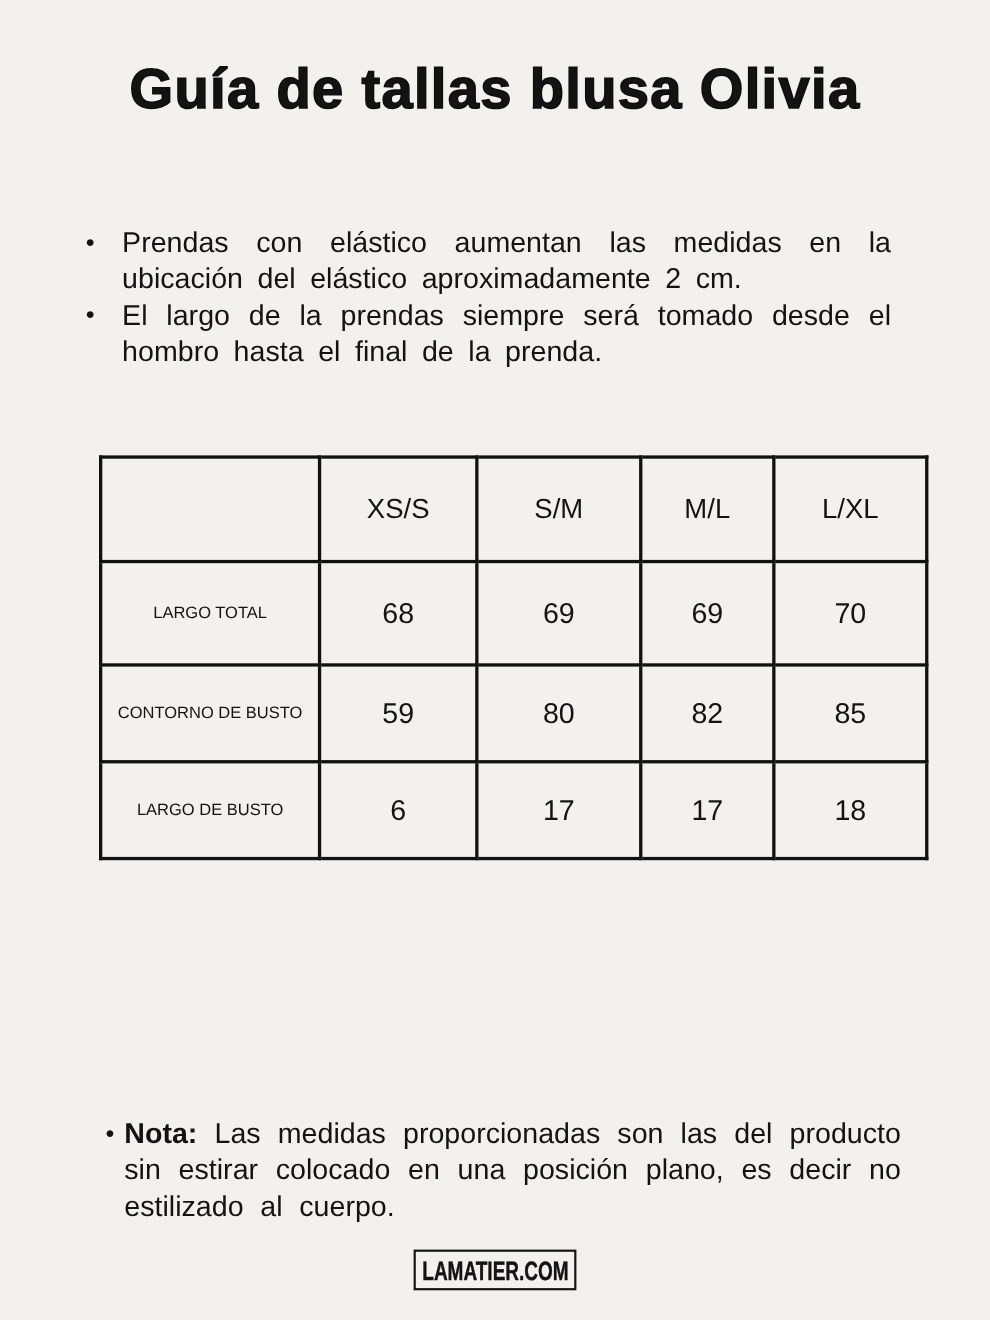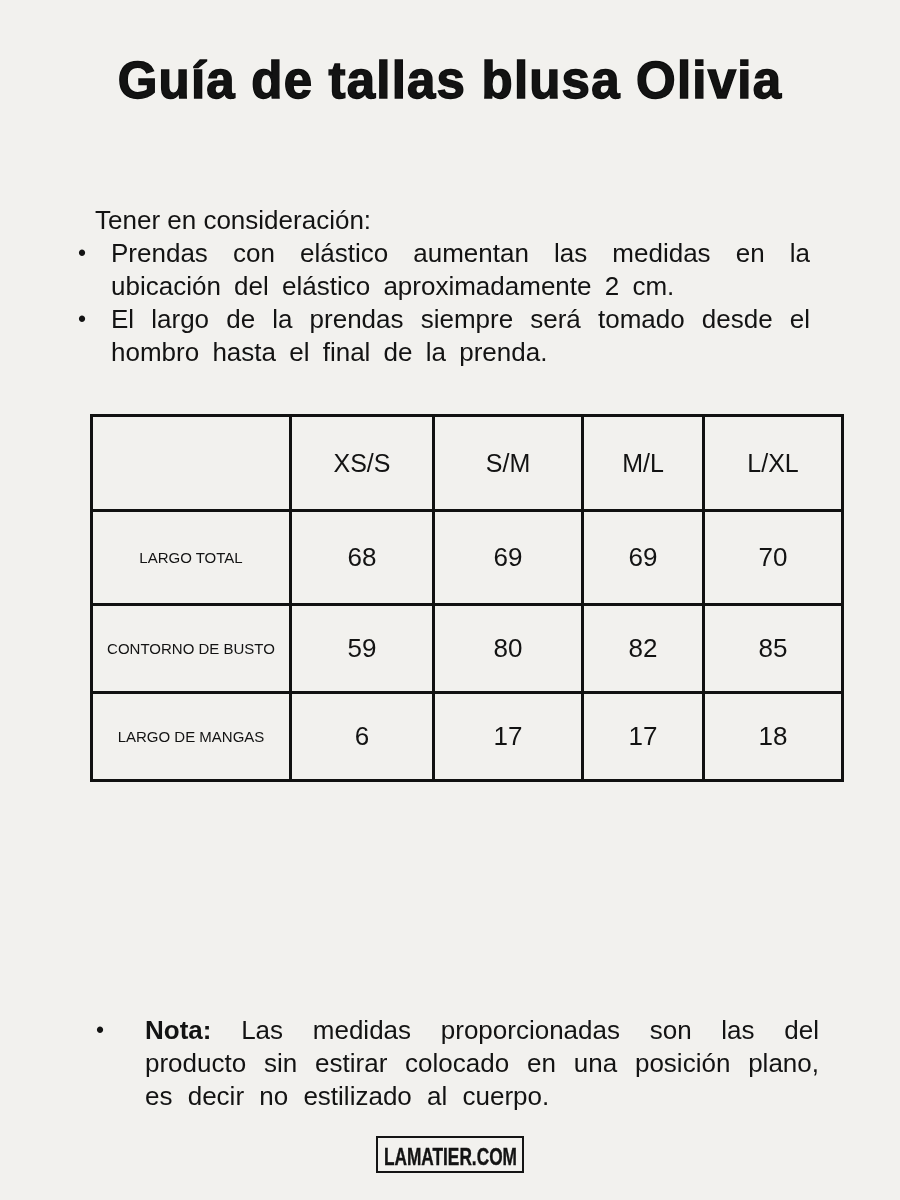--- a/index.html
+++ b/index.html
@@ -49,21 +49,21 @@
   .label-cell  { font-size:15px; line-height:30px; padding:0 5px !important; }
   .value-cell  { font-size:26px; }
 
   
   .note {
     position:absolute; left:96px; top:1014px; width:723px;
     font-size:26px; line-height:33px;
     display:flex;
   }
   .note-bullet { flex:0 0 17px; width:17px; font-size:23px; line-height:33px; }
-  .note-body { flex:1; text-align:justify; word-spacing:8px;margin-left:32px; }
+  .note-body { flex:1; text-align:justify; word-spacing:8px; }
   .note-label { font-weight:bold; }
 
   
   .footer-box {
     position:absolute; left:376px; top:1136px; width:148px; height:37px;
     border:2px solid #141414;
     display:flex; align-items:flex-end; justify-content:center;
     overflow:visible;
   }
   .footer-text {
@@ -73,21 +73,20 @@
   }
 </style>
 </head>
 <body>
 
 <div class="title-wrap">
   <span class="title-text">Guía de tallas blusa Olivia</span>
 </div>
 
 <div class="considerations">
-  <div class="considerations-heading">Tener en consideración:</div>
   <div class="c-item">
     <span class="c-bullet">•</span>
     <div class="c-text">Prendas con elástico aumentan las medidas en la ubicación del elástico aproximadamente 2 cm.</div>
   </div>
   <div class="c-item">
     <span class="c-bullet">•</span>
     <div class="c-text">El largo de la prendas siempre será tomado desde el hombro hasta el final de la prenda.</div>
   </div>
 </div>
 
@@ -115,21 +114,21 @@
       <td class="value-cell">70</td>
     </tr>
     <tr style="height:88px">
       <td class="label-cell">CONTORNO DE BUSTO</td>
       <td class="value-cell">59</td>
       <td class="value-cell">80</td>
       <td class="value-cell">82</td>
       <td class="value-cell">85</td>
     </tr>
     <tr style="height:88px">
-      <td class="label-cell">LARGO DE MANGAS</td>
+      <td class="label-cell">LARGO DE BUSTO</td>
       <td class="value-cell">6</td>
       <td class="value-cell">17</td>
       <td class="value-cell">17</td>
       <td class="value-cell">18</td>
     </tr>
   </tbody>
 </table>
 
 <div class="note">
   <span class="note-bullet">•</span>

